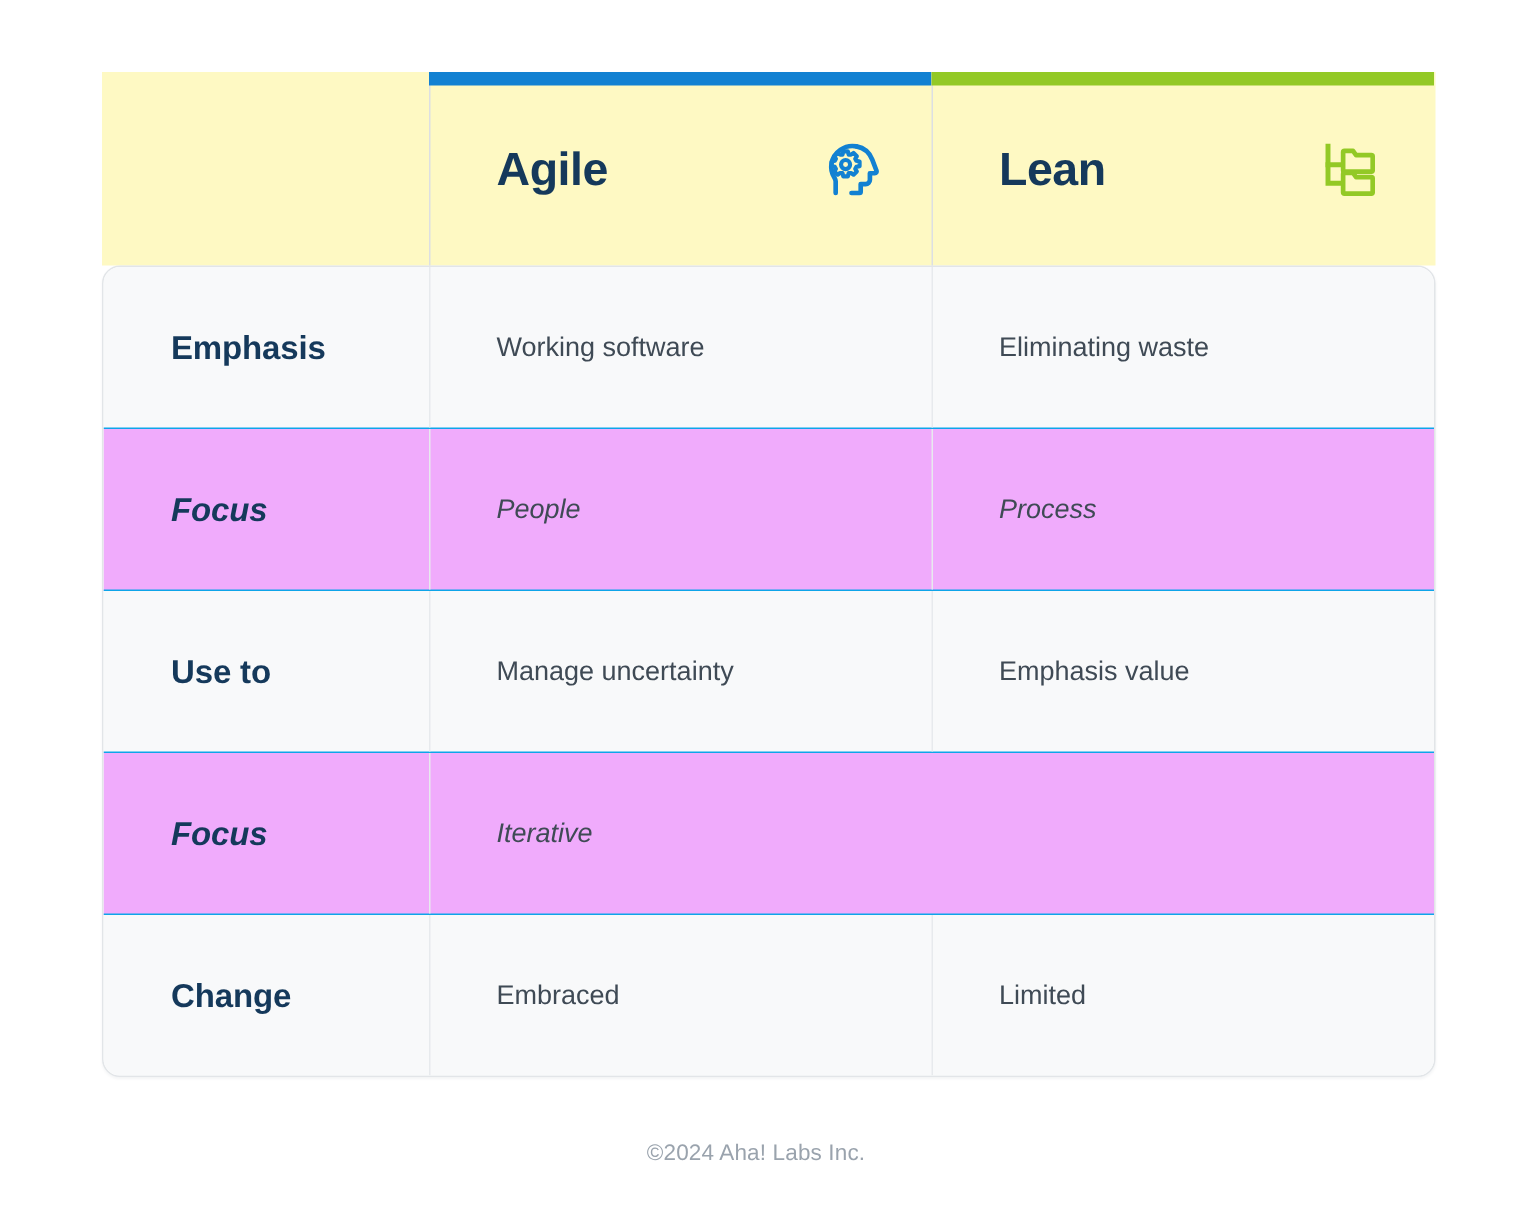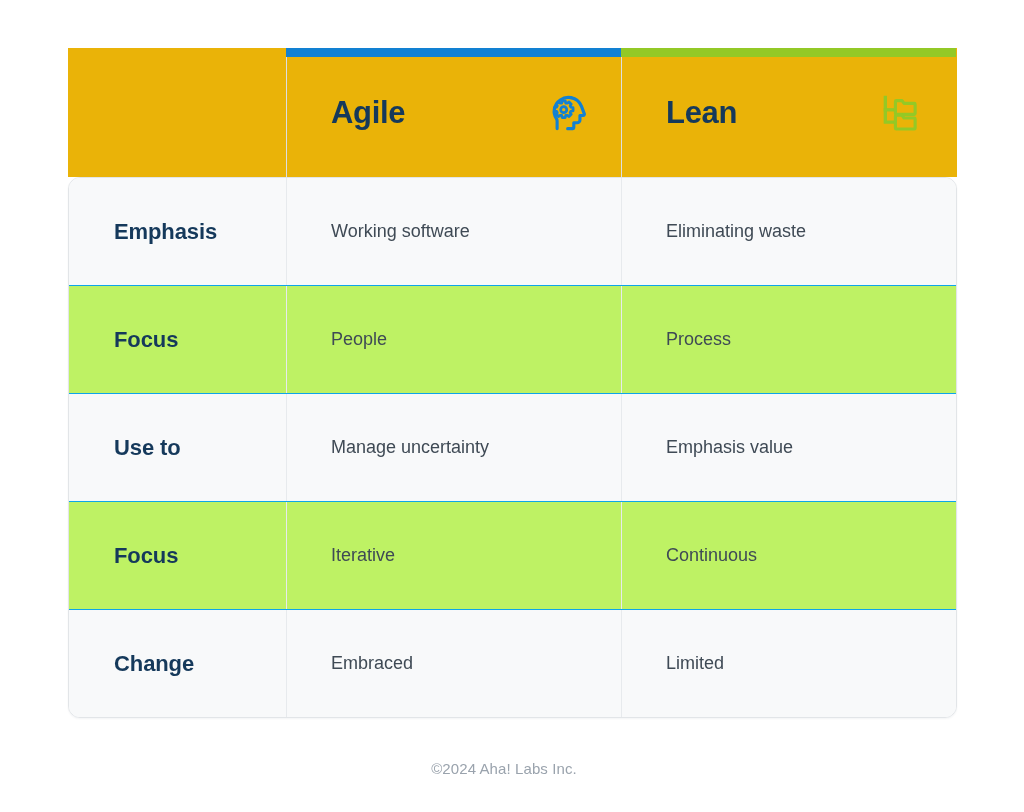--- a/index.html
+++ b/index.html
@@ -28,21 +28,21 @@
     position: absolute;
     left: 68px;
     top: 48px;
     width: 889px;
   }
 
   
   .thead {
     display: flex;
     height: 129px;
-    background: #eab308;
+    background: #fef9c3;
   }
 
   .th {
     position: relative;
     box-sizing: border-box;
     display: flex;
     align-items: center;
     justify-content: space-between;
   }
 
@@ -94,21 +94,21 @@
   }
 
   .tr {
     display: flex;
     height: 107px;
     border-bottom: 1px solid #0ea5e9;
   }
   .tr:last-child { border-bottom: none; }
 
   .tr.shaded { background: #f8f9fa; }
-  .tr.plain  { background: #bef264; }
+  .tr.plain  { background: #f0abfc; font-style: italic; }
 
   .td {
     box-sizing: border-box;
     display: flex;
     align-items: center;
   }
 
   .td-label {
     width: 217px;
     flex: 0 0 217px;
@@ -198,21 +198,20 @@
 
       <div class="tr shaded">
         <div class="td td-label">Use to</div>
         <div class="td td-value">Manage uncertainty</div>
         <div class="td td-value">Emphasis value</div>
       </div>
 
       <div class="tr plain">
         <div class="td td-label">Focus</div>
         <div class="td td-value">Iterative</div>
-        <div class="td td-value">Continuous</div>
       </div>
 
       <div class="tr shaded">
         <div class="td td-label">Change</div>
         <div class="td td-value">Embraced</div>
         <div class="td td-value">Limited</div>
       </div>
 
     </div>
   </div>

